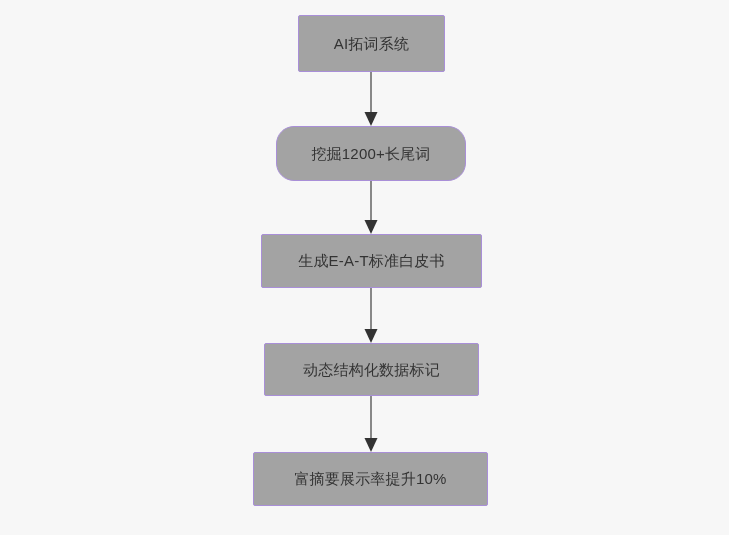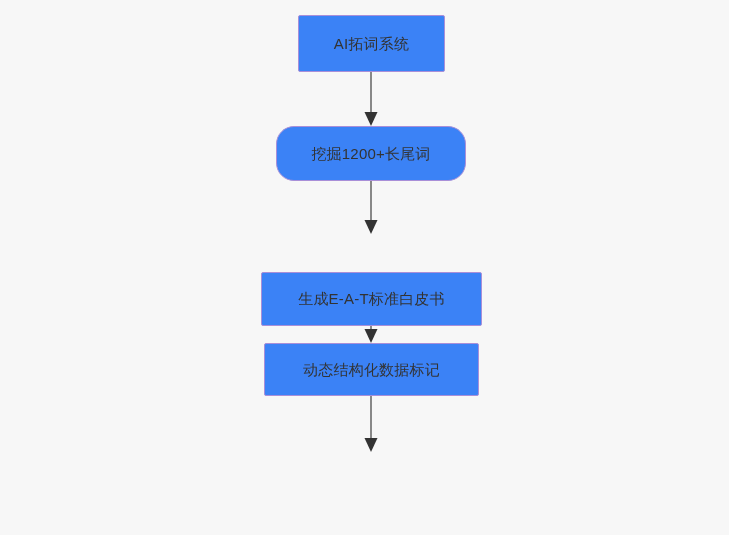--- a/index.html
+++ b/index.html
@@ -18,21 +18,21 @@
   #flow-canvas {
     position: relative;
     width: 729px;
     height: 535px;
     background: #f7f7f7;
   }
 
   .node {
     position: absolute;
     box-sizing: border-box;
-    background: #3b82f6;
+    background: #a3a3a3;
     border: 1.6px solid #a98fd8;
     border-radius: 2px;
     display: flex;
     align-items: center;
     justify-content: center;
     color: #333333;
     font-size: 15px;
     line-height: 1.2;
     letter-spacing: 0.2px;
     white-space: nowrap;
@@ -40,21 +40,21 @@
   }
 
   .node-label {
     color: #333333;
     font-size: 15px;
   }
 
   
   .node-1 { left: 298px; top: 15px;  width: 147px; height: 57px; }
   .node-2 { left: 276px; top: 126px; width: 190px; height: 55px; border-radius: 18px; }
-  .node-3 { left: 261px; top: 234px; width: 221px; height: 54px; margin-top: 38px; }
+  .node-3 { left: 261px; top: 234px; width: 221px; height: 54px; }
   .node-4 { left: 264px; top: 343px; width: 215px; height: 53px; font-family: Liberation Serif, serif; }
   .node-5 { left: 253px; top: 452px; width: 235px; height: 54px; }
 
   
   .connector {
     position: absolute;
     left: 0;
     top: 0;
     width: 729px;
     height: 535px;
@@ -107,14 +107,17 @@
   </div>
 
   <div class="node node-3">
     <span class="node-label">生成E-A-T标准白皮书</span>
   </div>
 
   <div class="node node-4">
     <span class="node-label">动态结构化数据标记</span>
   </div>
 
+  <div class="node node-5">
+    <span class="node-label">富摘要展示率提升10%</span>
+  </div>
 
 </div>
 
 </body></html>

